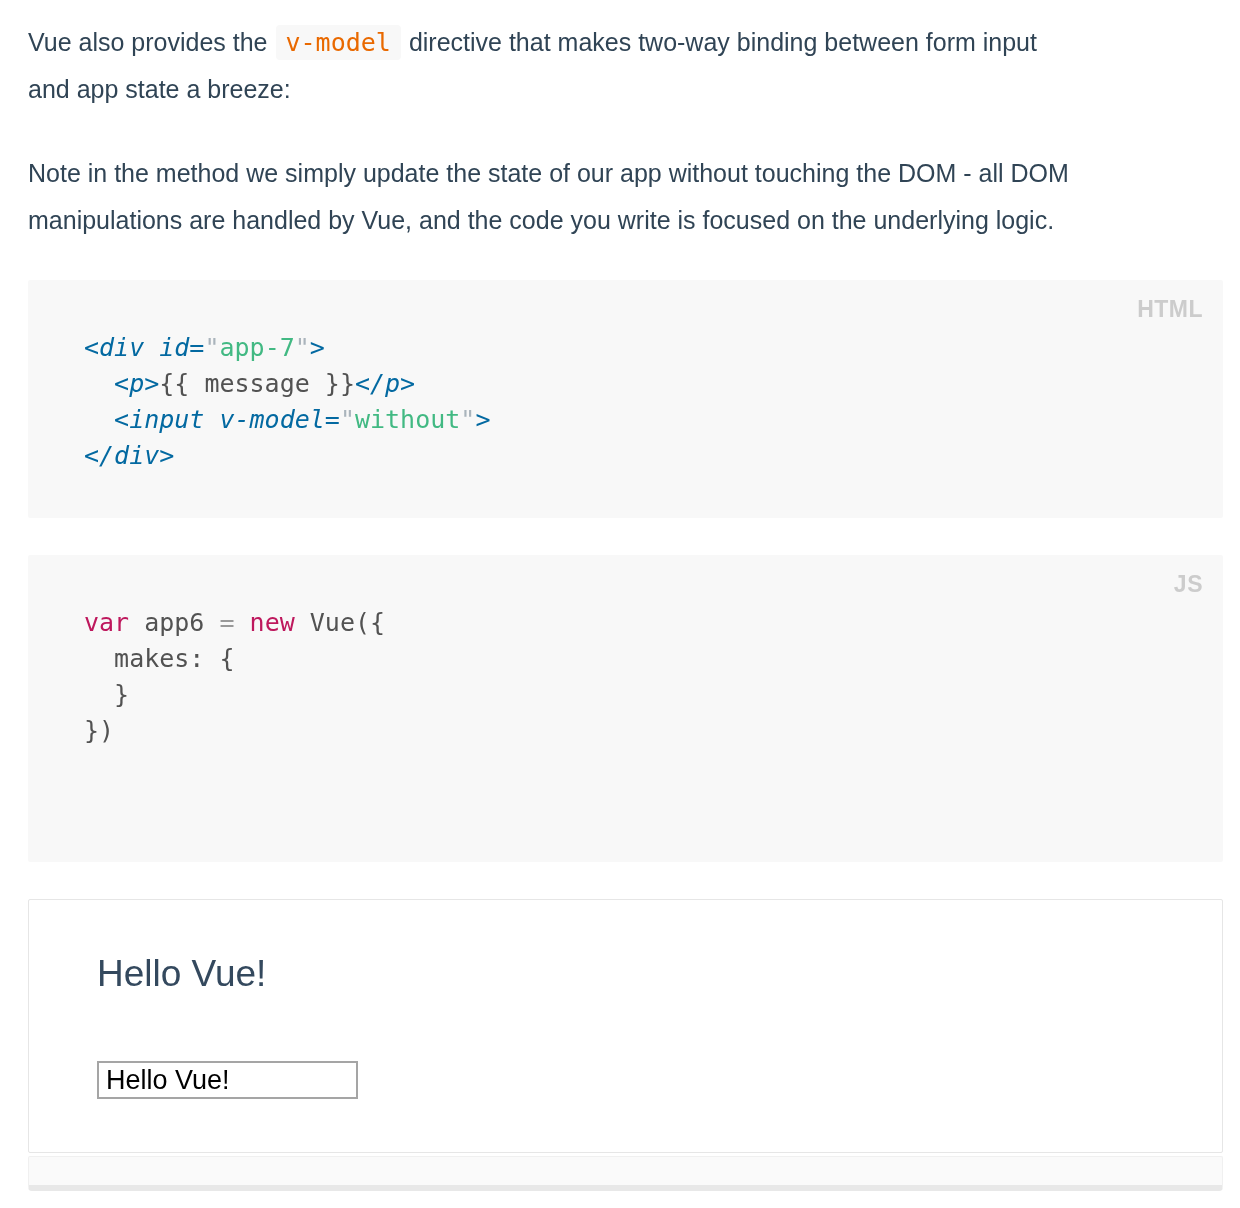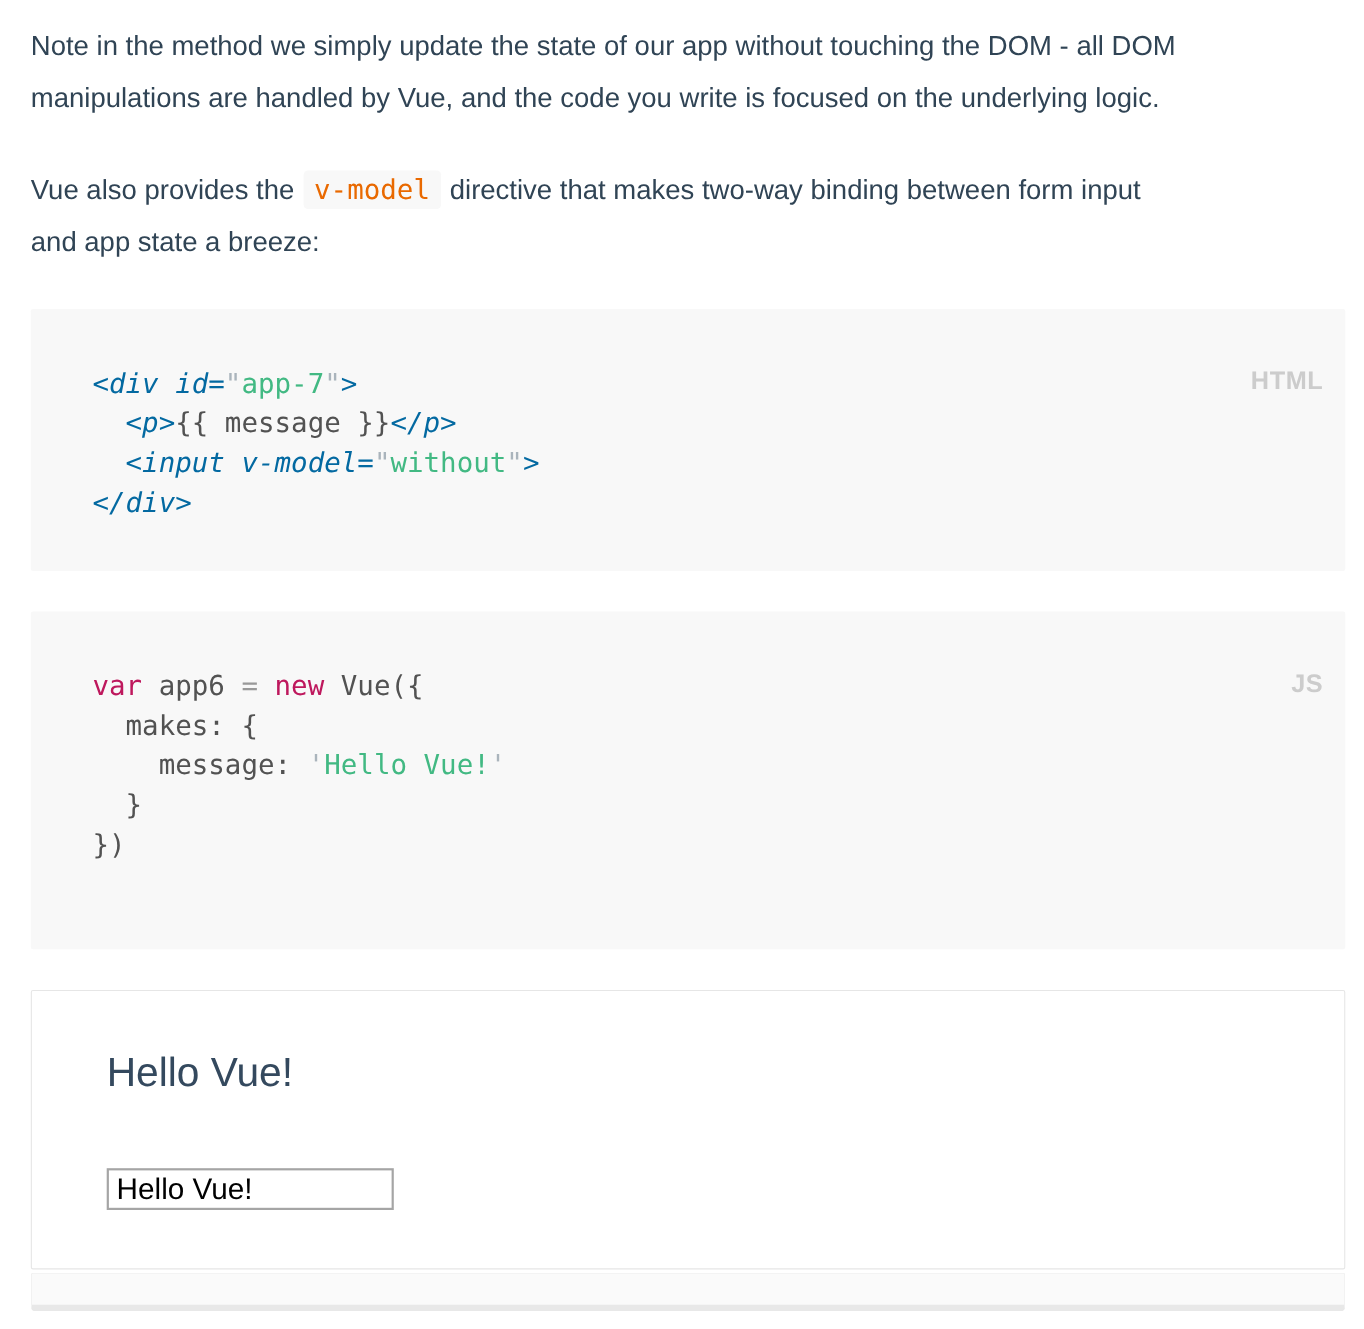--- a/index.html
+++ b/index.html
@@ -45,21 +45,20 @@
   figure.code-block.js-block { height: 307px; }
   .lang-label {
     position: absolute;
     top: 16px;
     right: 20px;
     font-family: "Liberation Sans", sans-serif;
     font-weight: bold;
     font-size: 23px;
     color: #cccccc;
     letter-spacing: 0.5px;
-    margin-top: 36px;
   }
   .code-lines {
     font-family: "DejaVu Sans Mono", "Liberation Mono", monospace;
     font-size: 25px;
   }
   .code-line {
     white-space: pre;
     line-height: 36px;
     height: 36px;
   }
@@ -104,42 +103,41 @@
     border: 1px solid #f0f0f0;
     border-bottom: 6px solid #e8e8e8;
     border-radius: 2px 2px 4px 4px;
   }
 </style>
 </head>
 <body>
 
 <div class="page">
 
+  <p class="para second"><span>Vue also provides the</span><code class="inline-code">v-model</code><span>directive that makes two-way binding between form input
+and app state a breeze:</span></p>
+
   <p class="para">Note in the method we simply update the state of our app without touching the DOM - all DOM
 manipulations are handled by Vue, and the code you write is focused on the underlying logic.</p>
-
-  <p class="para second"><span>Vue also provides the</span><code class="inline-code">v-model</code><span>directive that makes two-way binding between form input
-and app state a breeze:</span></p>
 
   <figure class="code-block html-block">
     <span class="lang-label">HTML</span>
     <div class="code-lines">
         <div class="code-line"><span class="tok-tag">&lt;div id=</span><span class="tok-q">"</span><span class="tok-str">app-7</span><span class="tok-q">"</span><span class="tok-tag">&gt;</span></div>
         <div class="code-line"><span class="tok-pln">  </span><span class="tok-tag">&lt;p&gt;</span><span class="tok-pln">{{ message }}</span><span class="tok-tag">&lt;/p&gt;</span></div>
         <div class="code-line"><span class="tok-pln">  </span><span class="tok-tag">&lt;input v-model=</span><span class="tok-q">"</span><span class="tok-str">without</span><span class="tok-q">"</span><span class="tok-tag">&gt;</span></div>
         <div class="code-line"><span class="tok-tag">&lt;/div&gt;</span></div>
       </div>
   </figure>
 
   <figure class="code-block js-block">
     <span class="lang-label">JS</span>
     <div class="code-lines">
         <div class="code-line"><span class="tok-kw">var</span><span class="tok-pln"> app6 </span><span class="tok-op">=</span><span class="tok-pln"> </span><span class="tok-kw">new</span><span class="tok-pln"> Vue({</span></div>
         <div class="code-line"><span class="tok-pln">  makes: {</span></div>
-        <div class="code-line"><span class="tok-pln">    message: </span><span class="tok-q">'</span><span class="tok-str">Hello Vue!</span><span class="tok-q">'</span></div>
         <div class="code-line"><span class="tok-pln">  }</span></div>
         <div class="code-line"><span class="tok-pln">})</span></div>
       </div>
   </figure>
 
   <div class="demo-panel">
     <p class="demo-message">Hello Vue!</p>
     <input class="demo-input" type="text" value="Hello Vue!" style="">
   </div>
 

